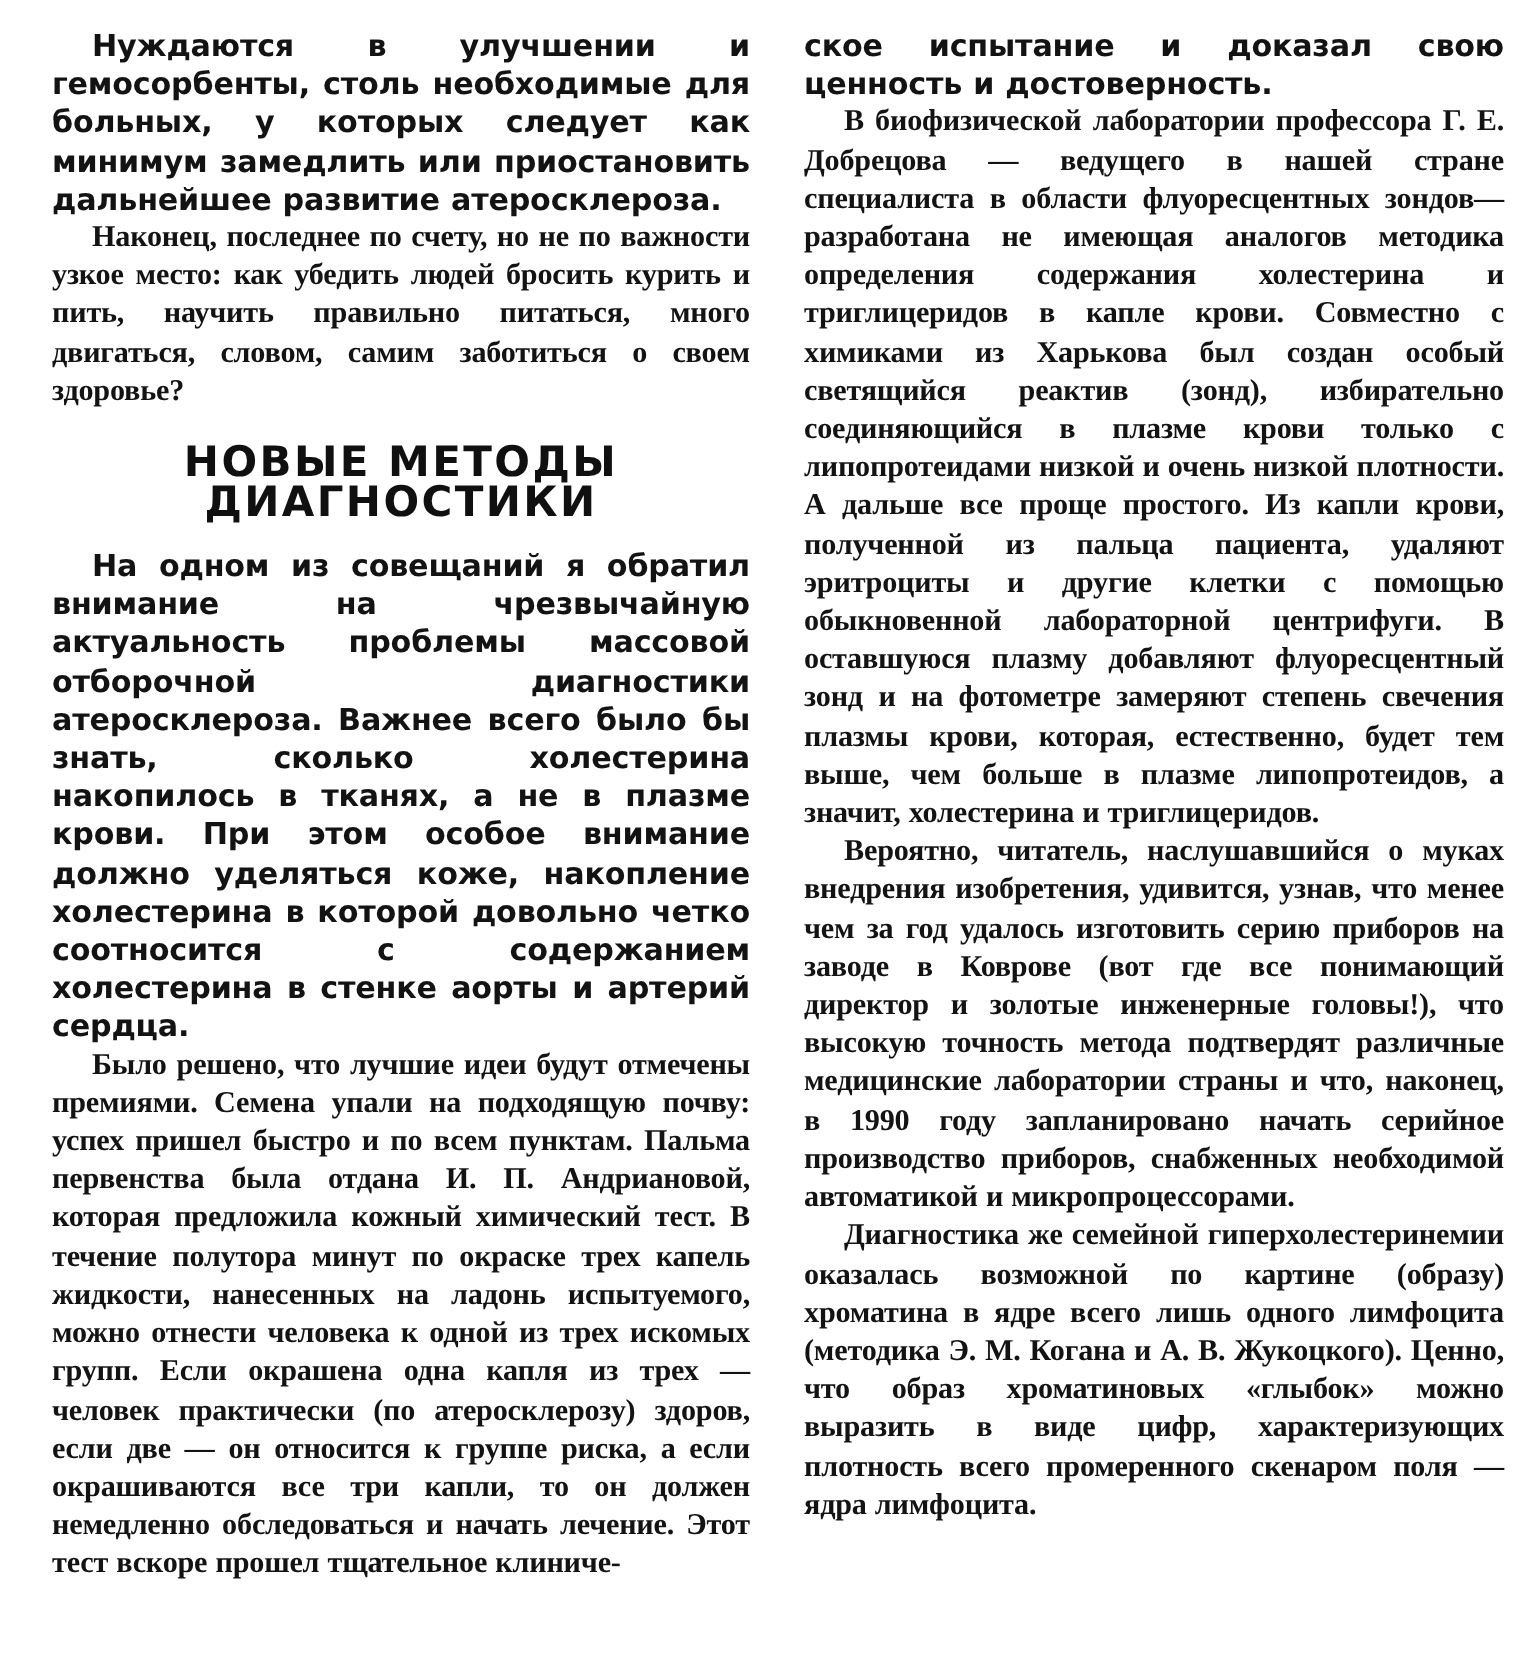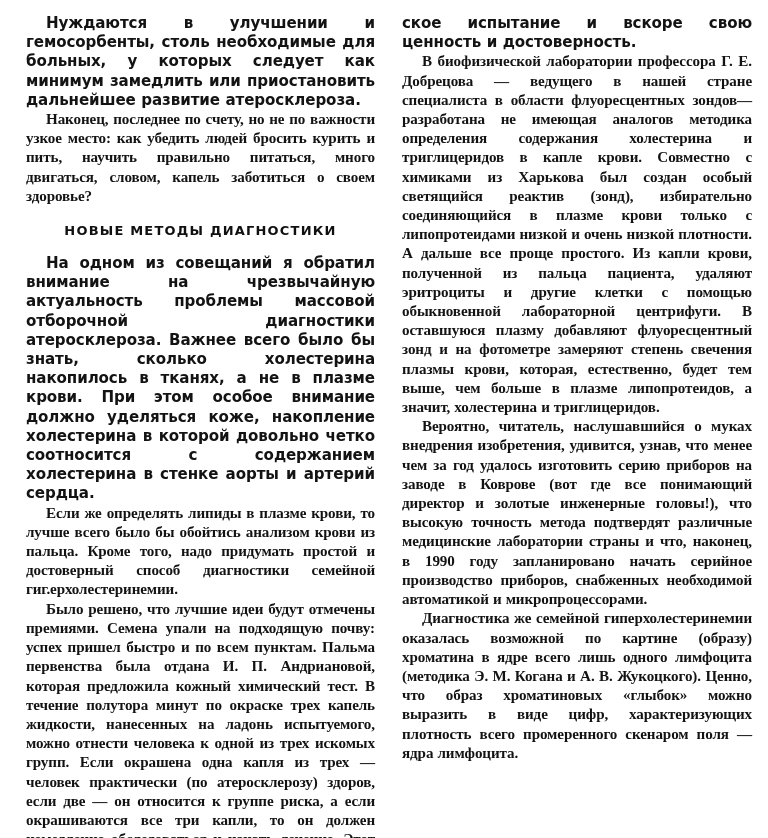--- a/index.html
+++ b/index.html
@@ -54,21 +54,21 @@
   .para.tight {
     text-indent: 0;
   }
   .para + .para {
     margin-top: 0px;
     font-family: Liberation Serif, serif;
   }
   .heading {
     margin: 15px 0 13px 0;
     text-align: center;
-    font-size: 13px;
+    font-size: 21px;
     line-height: 20px;
     font-weight: bold;
     letter-spacing: 1.2px;
     color: #101010;
     text-transform: uppercase;
   }
   .grain {
     position: absolute;
     inset: 0;
     pointer-events: none;
@@ -79,31 +79,30 @@
   }
 </style>
 </head>
 <body>
 
 <div class="page">
   <div class="columns">
 
     <div class="column column-left">
       <p class="para">Нуждаются в улучшении и гемосорбенты, столь необходимые для больных, у которых следует как минимум замедлить или приостановить дальнейшее развитие атеросклероза.</p>
-      <p class="para">Наконец, последнее по счету, но не по важности узкое место: как убедить людей бросить курить и пить, научить правильно питаться, много двигаться, словом, капель заботиться о своем здоровье?</p>
+      <p class="para">Наконец, последнее по счету, но не по важности узкое место: как убедить людей бросить курить и пить, научить правильно питаться, много двигаться, словом, самим заботиться о своем здоровье?</p>
 
       <h2 class="heading">НОВЫЕ МЕТОДЫ ДИАГНОСТИКИ</h2>
 
       <p class="para">На одном из совещаний я обратил внимание на чрезвычайную актуальность проблемы массовой отборочной диагностики атеросклероза. Важнее всего было бы знать, сколько холестерина накопилось в тканях, а не в плазме крови. При этом особое внимание должно уделяться коже, накопление холестерина в которой довольно четко соотносится с содержанием холестерина в стенке аорты и артерий сердца.</p>
-      <p class="para">Если же определять липиды в плазме крови, то лучше всего было бы обойтись анализом крови из пальца. Кроме того, надо придумать простой и достоверный способ диагностики семейной гиг.ерхолестеринемии.</p>
       <p class="para">Было решено, что лучшие идеи будут отмечены премиями. Семена упали на подходящую почву: успех пришел быстро и по всем пунктам. Пальма первенства была отдана И. П. Андриановой, которая предложила кожный химический тест. В течение полутора минут по окраске трех капель жидкости, нанесенных на ладонь испытуемого, можно отнести человека к одной из трех искомых групп. Если окрашена одна капля из трех — человек практически (по атеросклерозу) здоров, если две — он относится к группе риска, а если окрашиваются все три капли, то он должен немедленно обследоваться и начать лечение. Этот тест вскоре прошел тщательное клиниче-</p>
     </div>
 
     <div class="column column-right">
-      <p class="para tight">ское испытание и вскоре свою ценность и достоверность.</p>
+      <p class="para tight">ское испытание и доказал свою ценность и достоверность.</p>
       <p class="para">В биофизической лаборатории профессора Г. Е. Добрецова — ведущего в нашей стране специалиста в области флуоресцентных зондов—разработана не имеющая аналогов методика определения содержания холестерина и триглицеридов в капле крови. Совместно с химиками из Харькова был создан особый светящийся реактив (зонд), избирательно соединяющийся в плазме крови только с липопротеидами низкой и очень низкой плотности. А дальше все проще простого. Из капли крови, полученной из пальца пациента, удаляют эритроциты и другие клетки с помощью обыкновенной лабораторной центрифуги. В оставшуюся плазму добавляют флуоресцентный зонд и на фотометре замеряют степень свечения плазмы крови, которая, естественно, будет тем выше, чем больше в плазме липопротеидов, а значит, холестерина и триглицеридов.</p>
       <p class="para">Вероятно, читатель, наслушавшийся о муках внедрения изобретения, удивится, узнав, что менее чем за год удалось изготовить серию приборов на заводе в Коврове (вот где все понимающий директор и золотые инженерные головы!), что высокую точность метода подтвердят различные медицинские лаборатории страны и что, наконец, в 1990 году запланировано начать серийное производство приборов, снабженных необходимой автоматикой и микропроцессорами.</p>
       <p class="para">Диагностика же семейной гиперхолестеринемии оказалась возможной по картине (образу) хроматина в ядре всего лишь одного лимфоцита (методика Э. М. Когана и А. В. Жукоцкого). Ценно, что образ хроматиновых «глыбок» можно выразить в виде цифр, характеризующих плотность всего промеренного скенаром поля — ядра лимфоцита.</p>
 
     </div>
 
   </div>
   <div class="grain"></div>
 </div>
 

